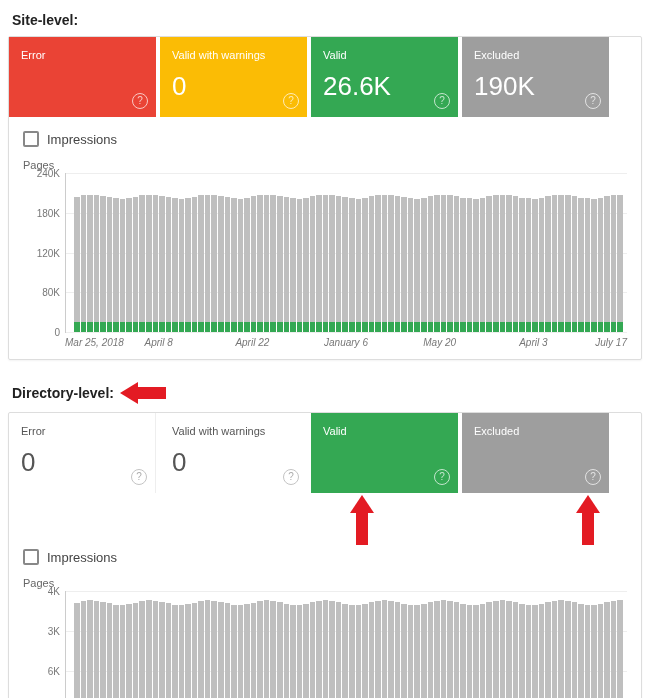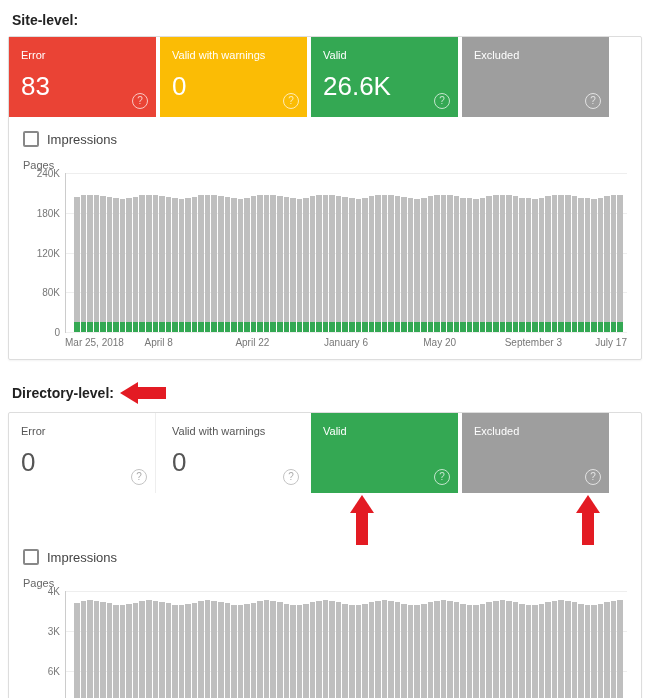--- a/index.html
+++ b/index.html
@@ -16,55 +16,55 @@
   .impressions-row { display: flex; align-items: center; gap: 8px; padding: 14px 14px 6px 14px; font-size: 13px; color: #444; }
   .cbox { width: 16px; height: 16px; border: 2px solid #888; border-radius: 2px; }
   .chart-wrap { padding: 0 14px; }
   .axis-title { font-size: 11px; color: #666; margin: 6px 0 2px 0; }
   .chart { position: relative; height: 160px; border-left: 1px solid #ccc; border-bottom: 1px solid #ccc; margin-left: 42px; }
   .ytick { position: absolute; left: -46px; width: 40px; text-align: right; font-size: 10px; color: #777; transform: translateY(50%); }
   .gridline { position: absolute; left: 0; right: 0; border-top: 1px solid #eee; }
   .bars { position: absolute; left: 8px; right: 4px; bottom: 0; top: 0; display: flex; align-items: flex-end; gap: 1px; }
   .bar { flex: 1; position: relative; background: #bfbfbf; }
   .bar .green { position: absolute; left: 0; right: 0; bottom: 0; background: #34a853; }
-  .xlabels { position: relative; margin-left: 42px; height: 16px; }
+  .xlabels { position: relative; margin-left: 42px; height: 16px; font-style: italic; }
   .xlab { position: absolute; font-size: 10px; color: #777; transform: translateX(-50%); top: 4px; white-space: nowrap; }
   .arrow { position: relative; width: 46px; height: 22px; }
   .arrow .shaft { position: absolute; right: 0; top: 5px; height: 12px; width: 30px; background: #e31b23; }
   .arrow .head  { position: absolute; left: 0; top: 0; width: 0; height: 0; border-top: 11px solid transparent; border-bottom: 11px solid transparent; border-right: 18px solid #e31b23; }
   .arrow-up { position: relative; width: 24px; height: 50px; margin: 6px auto 0; }
   .arrow-up .shaft { position: absolute; left: 6px; bottom: 0; width: 12px; height: 32px; background: #e31b23; }
   .arrow-up .head  { position: absolute; top: 0; left: 0; width: 0; height: 0; border-left: 12px solid transparent; border-right: 12px solid transparent; border-bottom: 18px solid #e31b23; }
   .up-arrows { display: flex; margin-left: 300px; gap: 120px; margin-top: -4px; }
 </style>
 </head>
 <body>
 
 <div class="section-label">
   <span>Site-level:</span>
 </div>
 <div class="panel">
   <div class="cards">
     <div class="card" style="background:#ea4335">
       <div class="card-label">Error</div>
-      <div class="card-value">83</div>
       <div class="help">?</div>
     </div>
     <div class="card" style="background:#fbbc05">
       <div class="card-label">Valid with warnings</div>
       <div class="card-value">0</div>
       <div class="help">?</div>
     </div>
     <div class="card" style="background:#34a853">
       <div class="card-label">Valid</div>
       <div class="card-value">26.6K</div>
       <div class="help">?</div>
     </div>
     <div class="card" style="background:#9e9e9e">
       <div class="card-label">Excluded</div>
+      <div class="card-value">190K</div>
       <div class="help">?</div>
     </div>
   </div>
   <div class="impressions-row">
     <span class="cbox"></span>
     <span>Impressions</span>
   </div>
   <div class="chart-wrap">
     <div class="axis-title">Pages</div>
     <div class="chart" id="chart-site">
@@ -332,21 +332,21 @@
             <div class="green" style="height: 6.94092%;"></div>
           </div>
         </div>
       </div>
     <div class="xlabels" id="xlab-site">
         <div class="xlab" style="left: 0%; transform: translateX(0px);">Mar 25, 2018</div>
         <div class="xlab" style="left: 16.6667%;">April 8</div>
         <div class="xlab" style="left: 33.3333%;">April 22</div>
         <div class="xlab" style="left: 50%;">January 6</div>
         <div class="xlab" style="left: 66.6667%;">May 20</div>
-        <div class="xlab" style="left: 83.3333%;">September 3</div>
+        <div class="xlab" style="left: 83.3333%;">April 3</div>
         <div class="xlab" style="left: 100%; transform: translateX(-100%);">July 17</div>
       </div>
   </div>
 </div>
 
 <div class="section-label">
   <span>Directory-level:</span>
   <span class="arrow">
       <span class="head"></span>
       <span class="shaft"></span>

